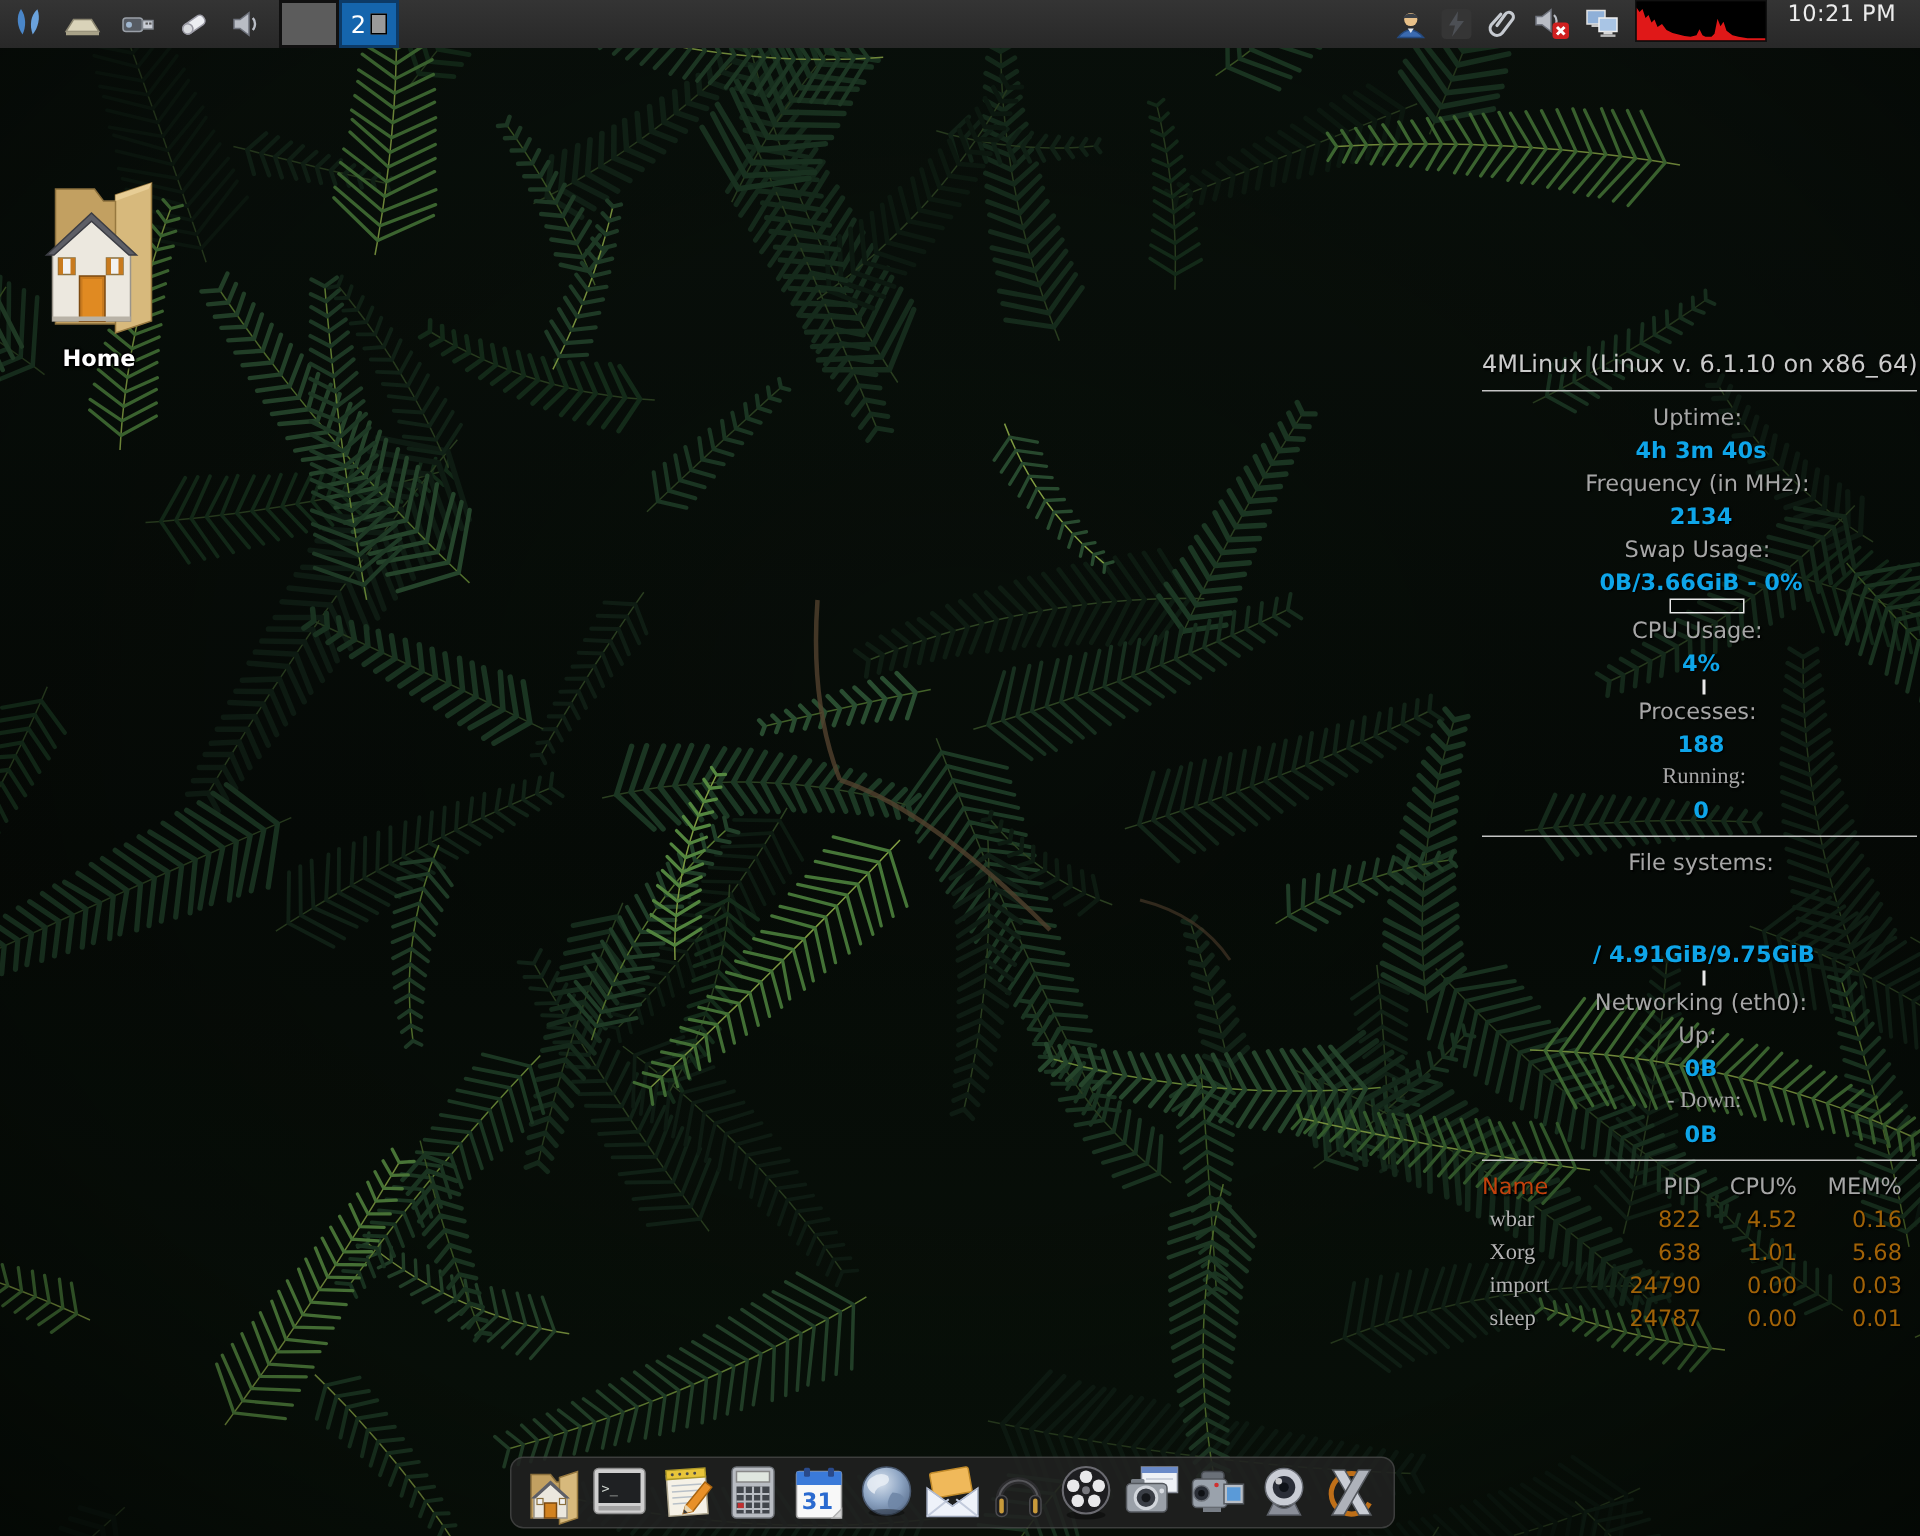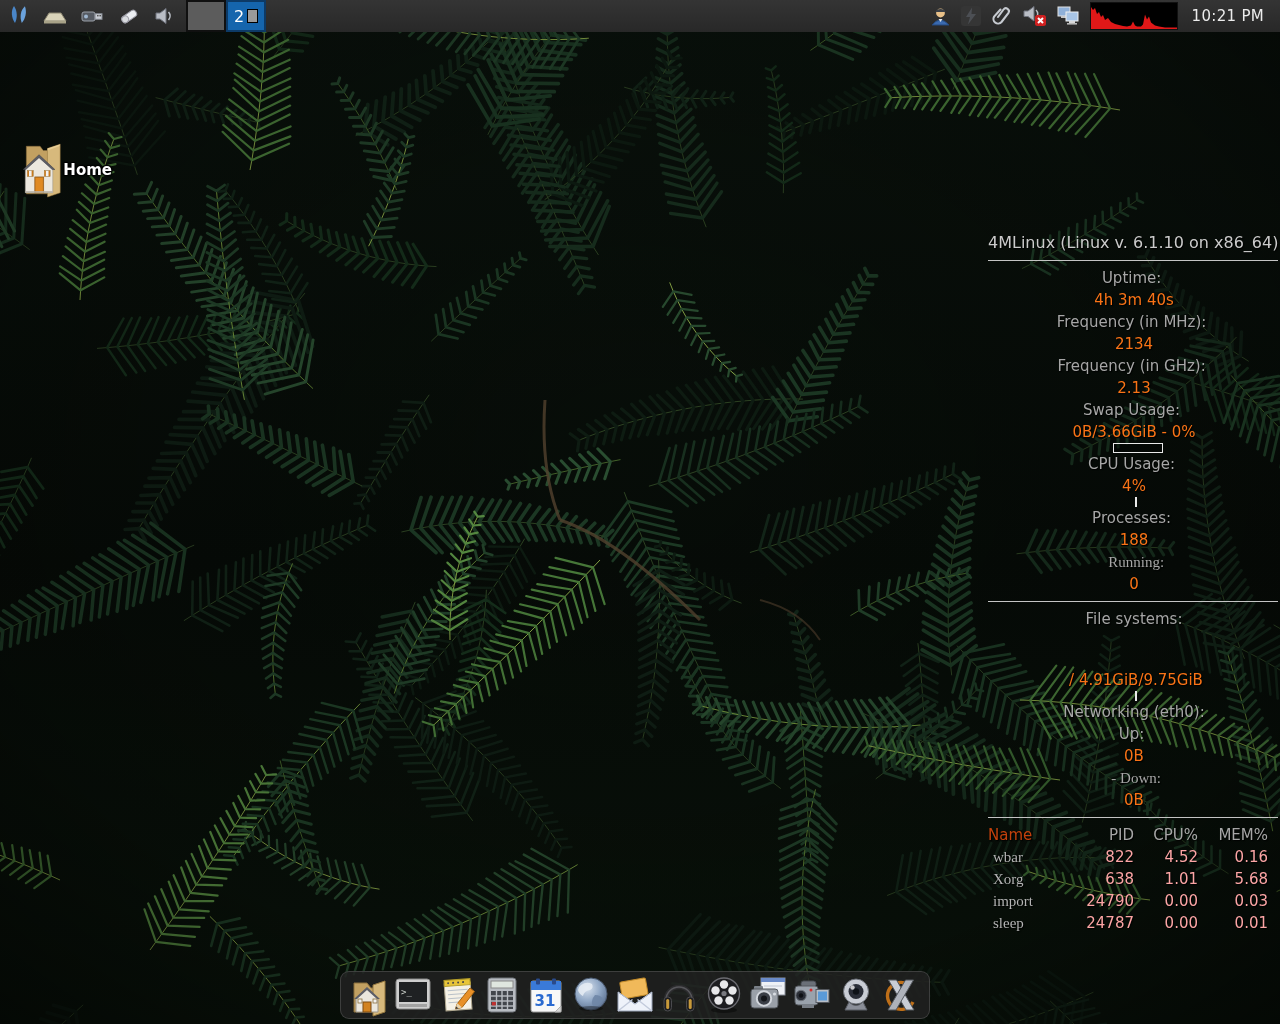--- a/index.html
+++ b/index.html
@@ -11,62 +11,62 @@
   }
   #wallpaper{position:absolute;left:0;top:0;width:1280px;height:1024px;z-index:0;}
 
   
   #panel{
     position:absolute;left:0;top:0;width:1280px;height:32px;z-index:5;
     background:linear-gradient(#343434,#282828);
     display:flex;align-items:center;
   }
   .p-left{display:flex;align-items:center;gap:11px;padding-left:8px;}
-  .p-right{margin-left:auto;display:flex;align-items:center;gap:8px;padding-right:8px;}
+  .p-right{margin-left:auto;display:flex;align-items:flex-start;gap:8px;padding-right:8px;}
   .tray-ic{display:flex;align-items:center;justify-content:center;height:32px;}
   #pager{display:flex;margin-left:10px;height:32px;}
   .ws{width:36px;height:28px;border:2px solid #101010;box-sizing:content-box;
       display:flex;align-items:center;justify-content:center;gap:3px;}
   .ws.inactive{background:#5c5c5c;}
   .ws.active{background:#1565ad;border-color:#0d3a66;}
   .ws-label{color:#fff;font-size:16px;}
   .ws-win{width:9px;height:12px;background:#9a9a9a;border:1px solid #000;}
   #cpu-graph{width:86px;height:26px;background:#000;border:1px solid #111;}
   #clock{color:#ececec;font-size:15px;padding:0 8px 0 6px;letter-spacing:.3px;}
 
   
   #home-icon{position:absolute;left:20px;top:110px;width:92px;z-index:2;
-    display:flex;flex-direction:row;align-items:center;cursor:default;}
+    display:flex;flex-direction:column;align-items:center;cursor:default;}
   #home-icon .dlabel{
     margin-top:2px;color:#fff;font-size:15px;font-weight:bold;
     text-shadow:-1px -1px 1px #000,1px -1px 1px #000,-1px 1px 1px #000,1px 1px 2px #000;}
 
   
   #sysmon{
     position:absolute;right:0;top:232px;width:294px;z-index:1;
     color:#fff;font-size:15px;line-height:22px;overflow:hidden;
     text-shadow:1px 1px 1px rgba(0,0,0,.95);
     padding-left:2px;box-sizing:border-box;
   }
   .sm-title{font-size:16px;color:#cbcbcb;text-align:right;padding-right:12px;white-space:nowrap;}
   .sm-hr{border-top:1px solid #c4c4c4;margin:6px 2px 6px 0;height:0;}
   .sm-row{display:flex;align-items:center;white-space:pre;flex-direction:column;}
   .lbl{color:#a6a6a6;}
-  .val{color:#f97316;font-weight:normal;}
+  .val{color:#0ea5e9;font-weight:bold;}
   .gap-l{margin-left:8px;font-family:Liberation Serif, serif;}
   .bar{height:8px;border:1px solid #e9e9e9;margin-left:7px;flex:none;background:rgba(0,0,0,.25);}
   .bar>span{display:block;height:100%;background:#fff;}
   .bar.grow{flex:1 1 auto;margin-right:4px;}
   .bar.w-ram{width:60px;flex-shrink:0;}
   .bar.w-swap{width:48px;flex-shrink:0;}
   .sm-table{display:grid;grid-template-columns:1fr 58px 64px 70px;padding-right:12px;}
   .sm-table span{display:block;}
   .th{color:#c2410c;}
   .t-name{color:#b3b3b3;padding-left:5px;font-family:Liberation Serif, serif;}
-  .t-num{color:#fca5a5;text-align:right;}
+  .t-num{color:#a16207;text-align:right;}
   .th.t-num{color:#a6a6a6;}
 
   
   #dock{
     position:absolute;left:340px;bottom:5px;width:590px;height:48px;z-index:4;
     background:rgba(34,34,34,.82);
     border:1px solid rgba(90,90,90,.55);
     border-radius:9px;
     display:flex;align-items:center;justify-content:space-around;padding:0 6px;
     box-sizing:border-box;
@@ -408,23 +408,20 @@
   <div class="sm-title">4MLinux (Linux v. 6.1.10 on x86_64)</div>
   <div class="sm-hr"></div>
 
   <div class="sm-row">
     <span class="lbl">Uptime: </span><span class="val">4h 3m 40s</span>
   </div>
   <div class="sm-row">
     <span class="lbl">Frequency (in MHz): </span><span class="val">2134</span>
   </div>
   <div class="sm-row">
-    <span class="lbl">Frequency (in GHz): </span><span class="val">2.13</span>
-  </div>
-  <div class="sm-row">
     <span class="lbl">Swap Usage: </span><span class="val">0B/3.66GiB - 0%</span>
     <span class="bar w-swap"><span style="width: 0%;"></span></span>
   </div>
   <div class="sm-row">
     <span class="lbl">CPU Usage: </span><span class="val">4%</span>
     <span class="bar grow"><span style="width: 4%;"></span></span>
   </div>
   <div class="sm-row">
     <span class="lbl">Processes: </span><span class="val">188</span>
     <span class="lbl gap-l">Running: </span><span class="val">0</span>

